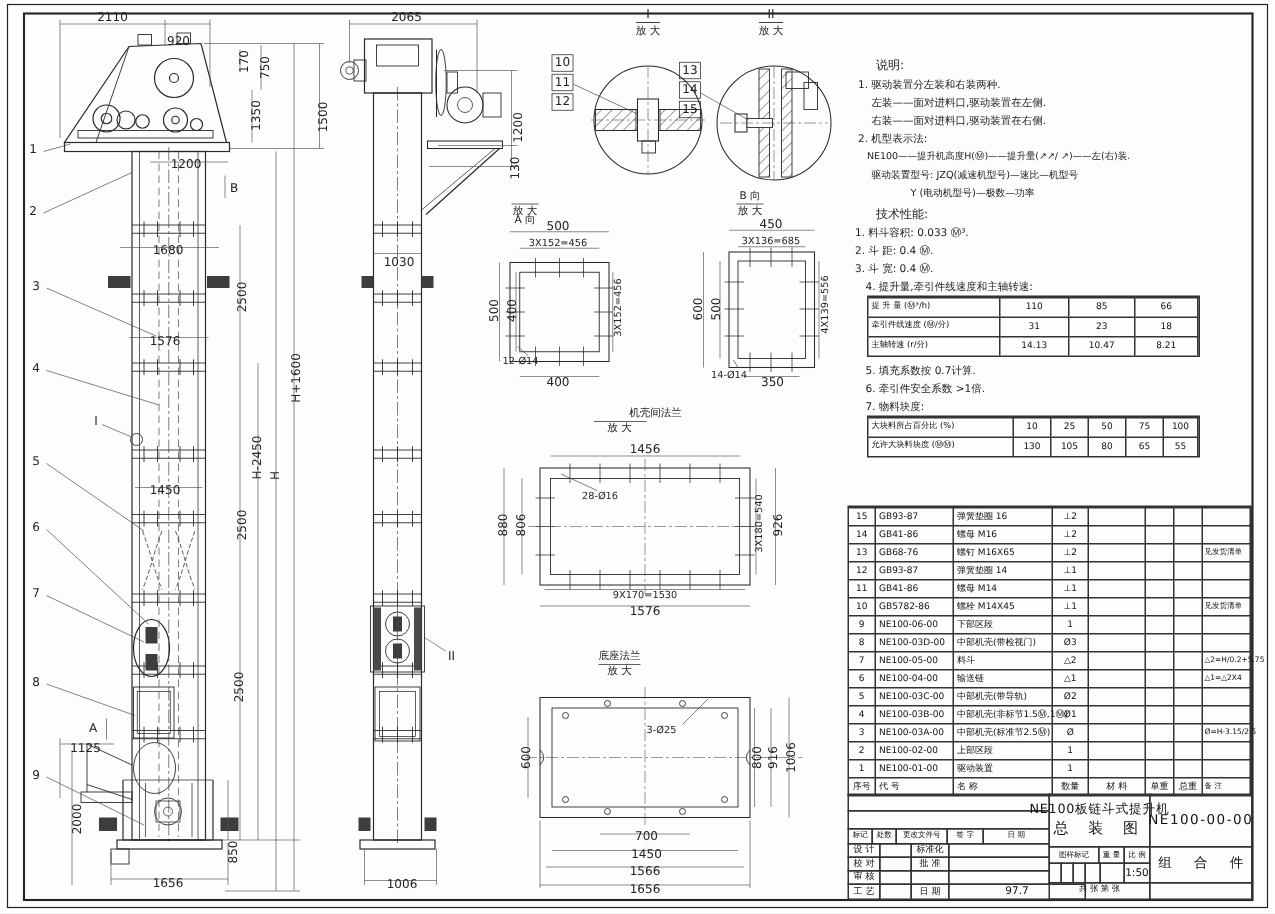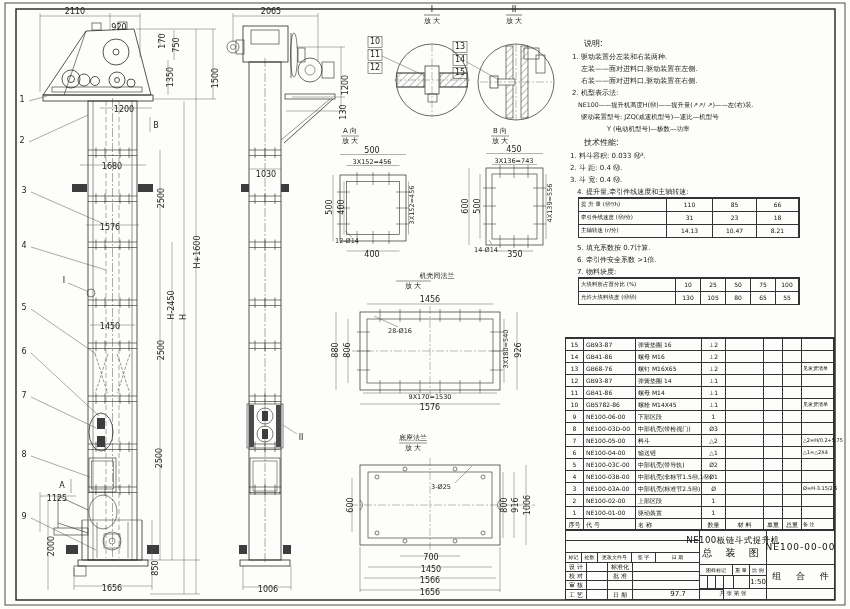--- a/index.html
+++ b/index.html
@@ -437,33 +437,33 @@
       <span class="lbl" style="left: 432px; top: 10px;">I</span>
       <span class="lbl" style="left: 432px; top: 21px; font-size: 7px;">放 大</span>
       <span class="lbl" style="left: 375px; top: 42px;">10</span>
       <span class="lbl" style="left: 375px; top: 55px;">11</span>
       <span class="lbl" style="left: 375px; top: 68px;">12</span>
       <span class="lbl" style="left: 514px; top: 10px;">II</span>
       <span class="lbl" style="left: 514px; top: 21px; font-size: 7px;">放 大</span>
       <span class="lbl" style="left: 460px; top: 47px;">13</span>
       <span class="lbl" style="left: 460px; top: 60px;">14</span>
       <span class="lbl" style="left: 460px; top: 73px;">15</span>
-      <span class="lbl" style="left: 350px; top: 131px; font-size: 7px; text-align: right;">A 向</span>
+      <span class="lbl" style="left: 350px; top: 147px; font-size: 7px; text-align: right;">A 向</span>
       <span class="lbl" style="left: 350px; top: 141px; font-size: 7px;">放 大</span>
       <span class="lbl" style="left: 372px; top: 151px;">500</span>
       <span class="lbl" style="left: 372px; top: 162px; font-size: 6.5px;">3X152=456</span>
       <span class="lbl rot" style="left: 330px; top: 207px;">500</span>
       <span class="lbl rot" style="left: 342px; top: 207px;">400</span>
       <span class="lbl rot" style="left: 412px; top: 205px; font-size: 6.5px;">3X152=456</span>
       <span class="lbl" style="left: 372px; top: 255px;">400</span>
       <span class="lbl" style="left: 347px; top: 241px; font-size: 6.5px;">12-Ø14</span>
       <span class="lbl" style="left: 500px; top: 131px; font-size: 7px;">B 向</span>
       <span class="lbl" style="left: 500px; top: 141px; font-size: 7px;">放 大</span>
       <span class="lbl" style="left: 514px; top: 150px;">450</span>
-      <span class="lbl" style="left: 514px; top: 161px; font-size: 6.5px;">3X136=743</span>
+      <span class="lbl" style="left: 514px; top: 161px; font-size: 6.5px;">3X136=685</span>
       <span class="lbl rot" style="left: 466px; top: 206px;">600</span>
       <span class="lbl rot" style="left: 478px; top: 206px;">500</span>
       <span class="lbl rot" style="left: 550px; top: 203px; font-size: 6.5px;">4X139=556</span>
       <span class="lbl" style="left: 515px; top: 255px;">350</span>
       <span class="lbl" style="left: 486px; top: 250px; font-size: 6.5px;">14-Ø14</span>
       <span class="lbl" style="left: 413px; top: 276px; font-size: 7px; padding-left: 48px;">机壳间法兰</span>
       <span class="lbl" style="left: 413px; top: 286px; font-size: 7px;">放 大</span>
       <span class="lbl" style="left: 430px; top: 300px;">1456</span>
       <span class="lbl" style="left: 400px; top: 331px; font-size: 6.5px;">28-Ø16</span>
       <span class="lbl rot" style="left: 336px; top: 350px;">880</span>

